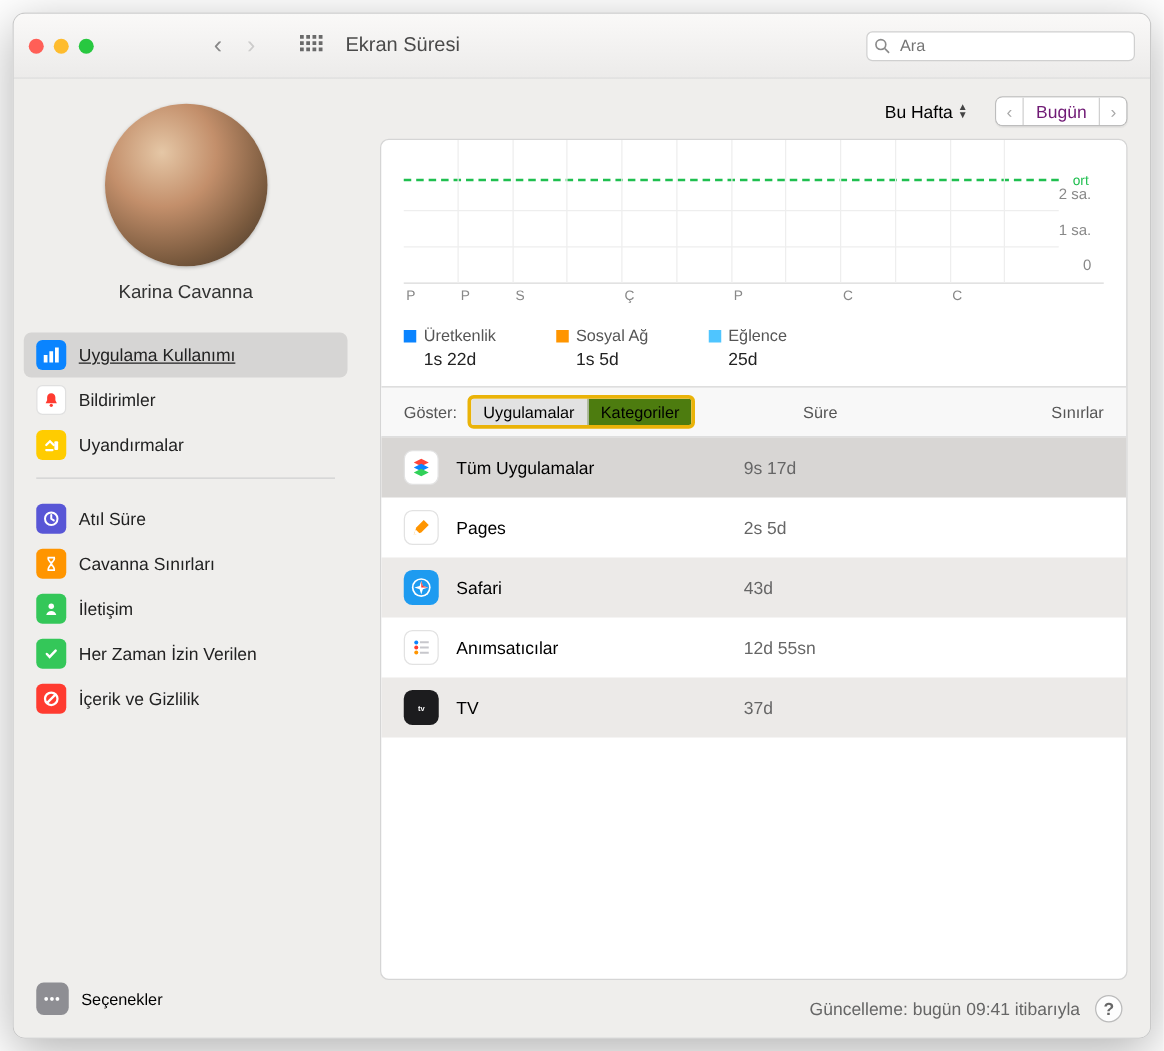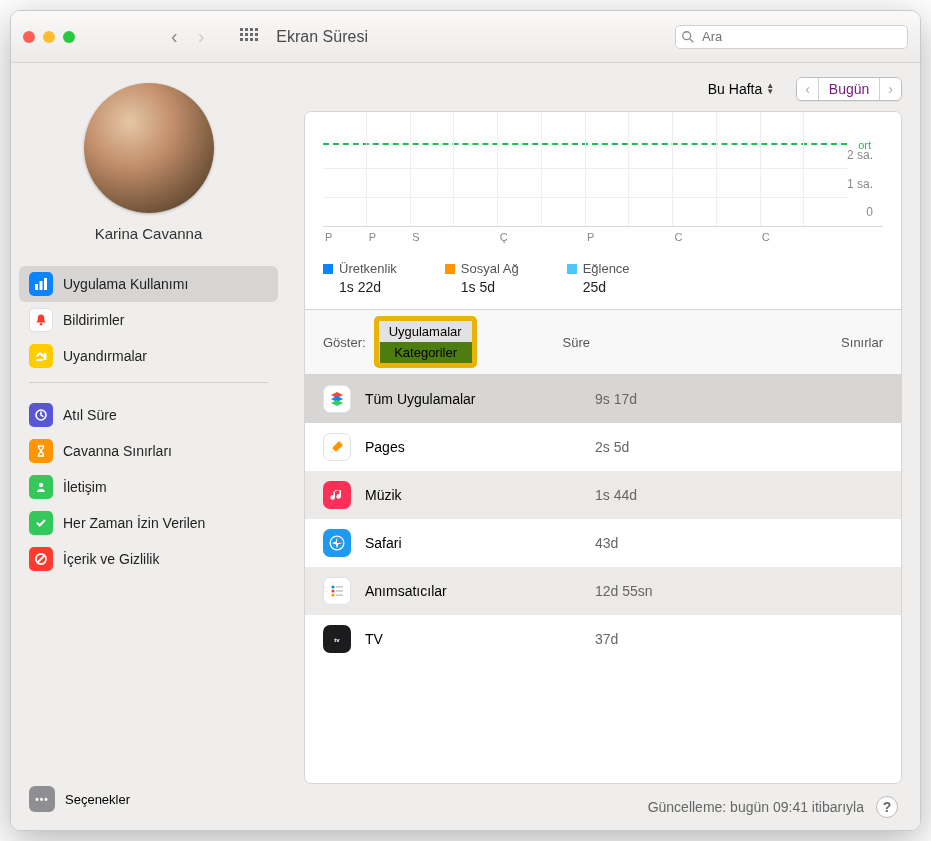--- a/index.html
+++ b/index.html
@@ -34,38 +34,38 @@
   background: linear-gradient(#faf9f8,#ecebea);
 }
 .traffic { display:flex; gap:8px; margin-right:18px; }
 .tl { width:12px; height:12px; border-radius:50%; }
 .tl.r{background:#ff5f57;} .tl.y{background:#febc2e;} .tl.g{background:#28c840;}
 .nav-arrows { display:flex; gap:20px; margin:0 18px 0 78px; color:#888; font-size:20px;}
 .nav-arrows span{cursor:pointer;}
 .grid-icon { width:18px; height:18px; display:grid; grid-template-columns:repeat(4,3px); grid-template-rows:repeat(3,3px); gap:2px; margin:0 18px; cursor:pointer;}
 .grid-icon i{background:#6a6a6a;}
 .win-title { font-size:16px; font-weight:500; color:#4a4a4a; }
-.search-wrap { margin-left:auto; width:233px; position:relative; }
+.search-wrap { margin-left:auto; width:215px; position:relative; }
 .search-wrap input{
   width:100%; height:24px; border:1px solid #d0d0d0; border-radius:5px;
   padding:0 8px 0 26px; font-size:13px; background:#fff; color:#333;
 }
 .search-wrap svg{position:absolute; left:6px; top:5px;}
 
 
 .body { flex:1; display:flex; background:#efeeec; }
 
 
 .sidebar { width:275px; padding:20px 8px 12px; display:flex; flex-direction:column; }
 .avatar-block{display:flex; flex-direction:column; align-items:center; margin-bottom:18px;}
 .avatar{width:130px;height:130px;border-radius:50%; background:radial-gradient(circle at 35% 30%, #e5c7a6 0%, #c38f6b 35%, #7a5a3e 70%, #3a2f23 100%); box-shadow:0 1px 3px rgba(0,0,0,.25);}
 .username{margin-top:12px; font-size:15px; color:#333;}
 .side-list{list-style:none; margin-top:6px;}
 .side-item{display:flex; align-items:center; gap:10px; padding:6px 10px; border-radius:6px; font-size:14px; color:#222; cursor:pointer;}
-.side-item.selected{background:rgba(0,0,0,.10);}
+.side-item.selected{background:rgba(0,0,0,.10);text-decoration:underline;}
 .side-divider{height:1px;background:#cfcfcf;margin:8px 10px;}
 .side-icon{width:24px;height:24px;border-radius:5px;display:flex;align-items:center;justify-content:center;font-size:13px;color:#fff;flex-shrink:0;font-weight:600;}
 .options-row{margin-top:auto; display:flex; align-items:center; gap:10px; padding:6px 10px; cursor:pointer;}
 .options-icon{width:26px;height:26px;border-radius:6px;background:#8e8e93;color:#fff;display:flex;align-items:center;justify-content:center;font-weight:700;letter-spacing:1px;font-size:10px;}
 
 
 .main { flex:1; display:flex; flex-direction:column; padding:14px 18px 12px; }
 .top-controls{display:flex; justify-content:flex-end; align-items:center; gap:22px;}
 .week-select{display:flex; align-items:center; gap:4px; font-size:14px; cursor:pointer;}
 .week-select .chev{display:inline-flex;flex-direction:column;line-height:6px;font-size:8px;color:#444;}
@@ -99,21 +99,21 @@
 
 .legend{display:flex; gap:48px; padding:8px 18px 14px;}
 .leg-item{display:flex; flex-direction:column; gap:3px;}
 .leg-row{display:flex; align-items:center; gap:6px; font-size:13px; color:#555;}
 .swatch{width:10px;height:10px;}
 .swatch.blue{background:#0a84ff;} .swatch.orange{background:#ff9500;} .swatch.cyan{background:#4fc5ff;}
 .leg-val{font-size:14px; color:#222; padding-left:16px;}
 
 .table-head{display:flex; align-items:center; border-top:1px solid #d5d5d5; border-bottom:1px solid #d5d5d5; background:#f8f8f8; padding:6px 18px; font-size:13px; color:#555;}
 .th-show{margin-right:8px;}
-.th-seg{display:inline-flex; border-radius:5px; overflow:hidden; border:5px solid #eab308;flex-direction:column;}
+.th-seg{display:inline-flex; border-radius:5px; overflow:hidden; border:3px solid #eab308;}
 .th-seg button{border:none; background:#4d7c0f; padding:3px 10px; font-size:13px; cursor:pointer;}
 .th-seg button.active{background:#e2e2e2;}
 .th-seg button+button{border-left:1px solid #c6c6c6;}
 .th-time{margin-left:86px;}
 .th-limits{margin-left:auto;}
 
 .app-list{flex:1;}
 .app-row{display:flex; align-items:center; padding:10px 18px; font-size:14px;}
 .app-row:nth-child(odd){background:#eceae8;}
 .app-row.sel{background:#d8d6d4;}
@@ -442,29 +442,20 @@
               <span class="app-icon" style="background: rgb(255, 255, 255); border: 1px solid rgb(226, 226, 226);">
                 <svg width="18" height="18" viewBox="0 0 18 18">
                   <path d="M3 15l2-6 6-6 4 4-6 6-6 2z" fill="#ff9500"></path>
                   <path d="M3 15l1.5-4.5L8 14z" fill="#fff"></path>
                 </svg>
               </span>
               <span class="app-name">Pages</span>
               <span class="app-time">2s 5d</span>
             </div>
             <div class="app-row">
-              <span class="app-icon" style="background: rgb(252, 49, 88);">
-                <svg width="16" height="16" viewBox="0 0 16 16">
-                  <path d="M6 3v7.3A2.3 2.3 0 1 1 4.5 8.3V4.5L12 3v6.3A2.3 2.3 0 1 1 10.5 7.3V3.8z" fill="#fff"></path>
-                </svg>
-              </span>
-              <span class="app-name">Müzik</span>
-              <span class="app-time">1s 44d</span>
-            </div>
-            <div class="app-row">
               <span class="app-icon" style="background: rgb(30, 155, 240);">
                 <svg width="18" height="18" viewBox="0 0 18 18">
                   <circle cx="9" cy="9" r="7.5" fill="#fff"></circle>
                   <circle cx="9" cy="9" r="6.2" fill="#1e9bf0"></circle>
                   <path d="M9 3.5l1.3 4.2L14.5 9l-4.2 1.3L9 14.5l-1.3-4.2L3.5 9l4.2-1.3z" fill="#fff"></path>
                   <path d="M9 3.5l1.3 4.2L14.5 9 9 9z" fill="#ff3b30"></path>
                 </svg>
               </span>
               <span class="app-name">Safari</span>
               <span class="app-time">43d</span>

